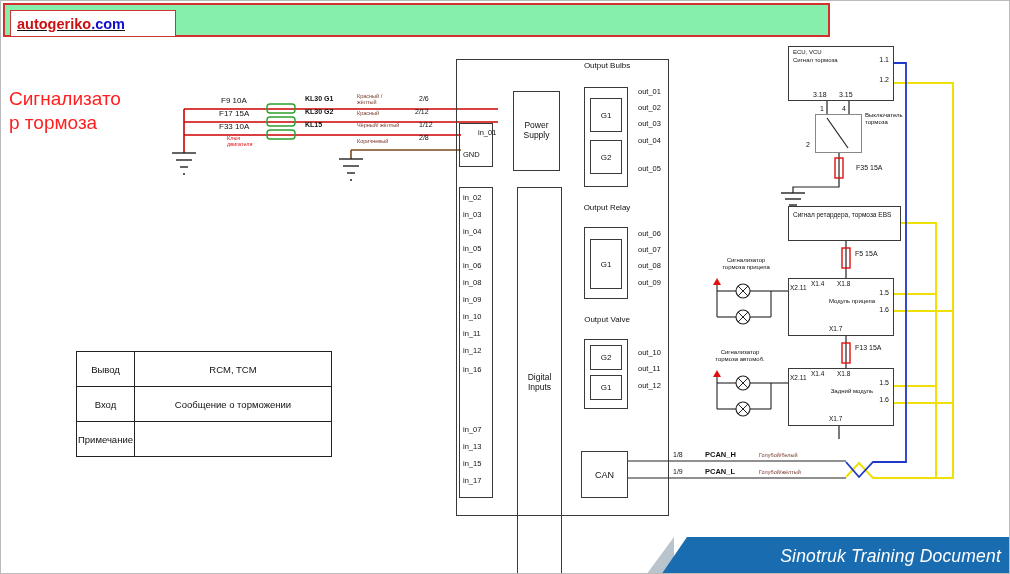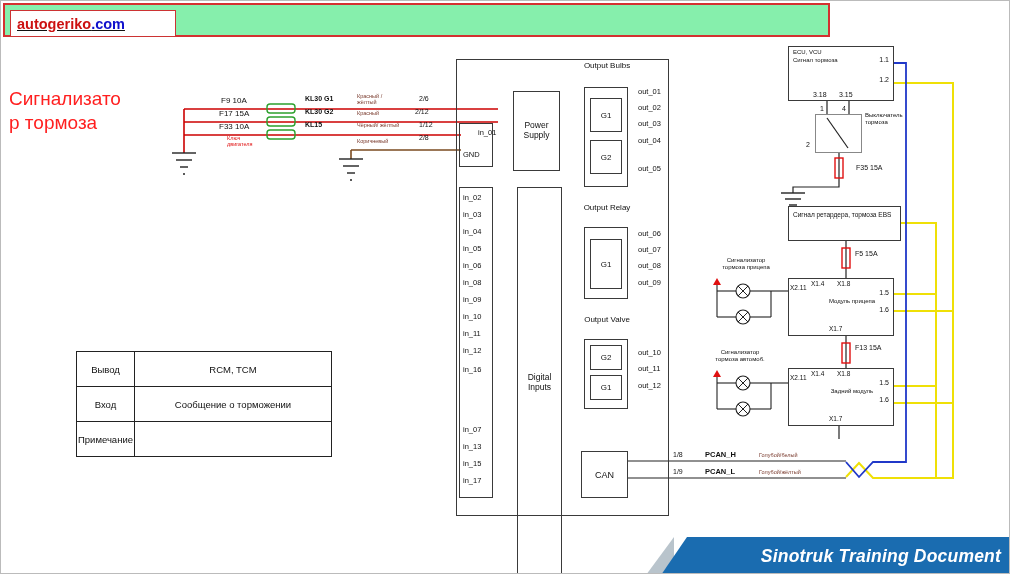--- a/index.html
+++ b/index.html
@@ -31,21 +31,21 @@
   #io-table{position:absolute;left:75px;top:350px;border-collapse:collapse;table-layout:fixed}
   #io-table td{border:1px solid #222;height:35px;text-align:center;vertical-align:middle;
                font-size:9.5px;word-break:break-word;padding:1px}
   #io-table td.c1{width:58px}
   #io-table td.c2{width:197px}
   
   #banner-sliver{position:absolute;left:645px;top:536px;width:28px;height:38px;background:#b9c4cc;
                  clip-path:polygon(100% 0,100% 100%,0 100%)}
   #banner{position:absolute;left:660px;top:536px;width:350px;height:38px;background:#1a6cb0;
           clip-path:polygon(26px 0,100% 0,100% 100%,0 100%);display:flex;align-items:center;justify-content:flex-end}
-  #banner-text{color:#fff;font-weight:bold;font-style:italic;font-size:17.5px;padding-right:10px;letter-spacing:.2px}
+  #banner-text{color:#fff;font-weight:normal;font-style:italic;font-size:17.5px;padding-right:10px;letter-spacing:.2px}
 </style>
 </head>
 <body>
 
 <div id="stage">
 
   <svg id="wires" viewBox="0 0 1010 574">
 
     <g stroke="#cc0000" stroke-width="1.6" fill="none">
       <path d="M183,108 H497"></path>

